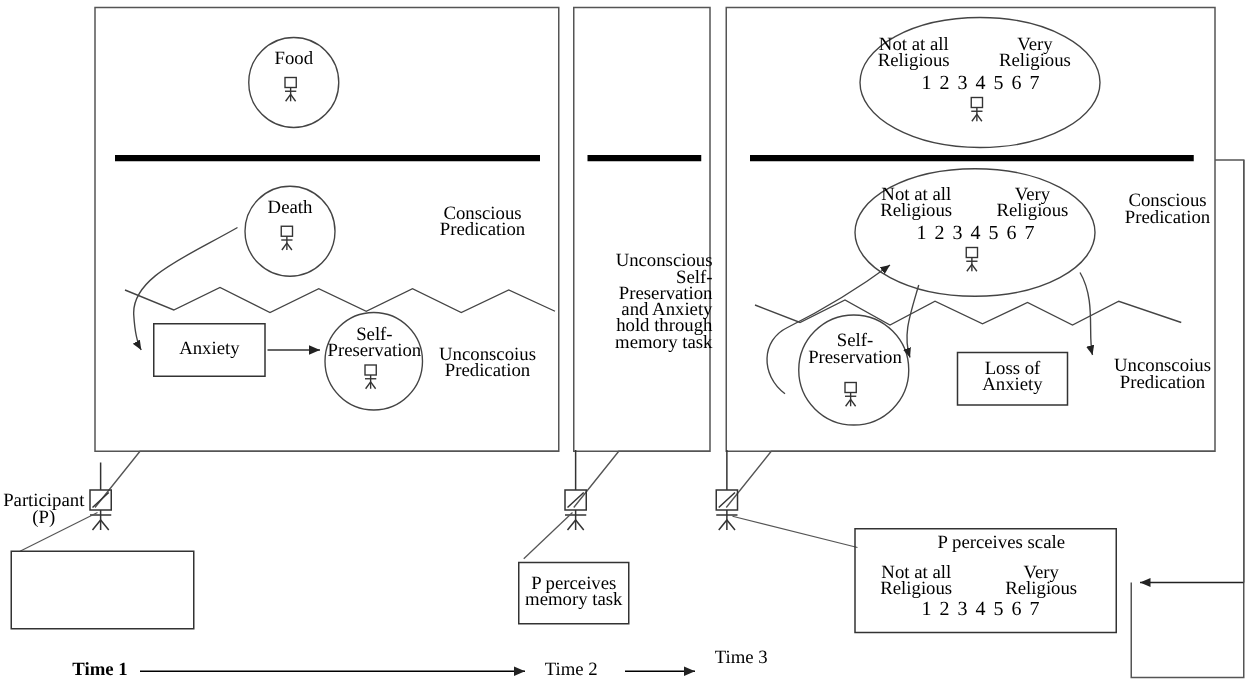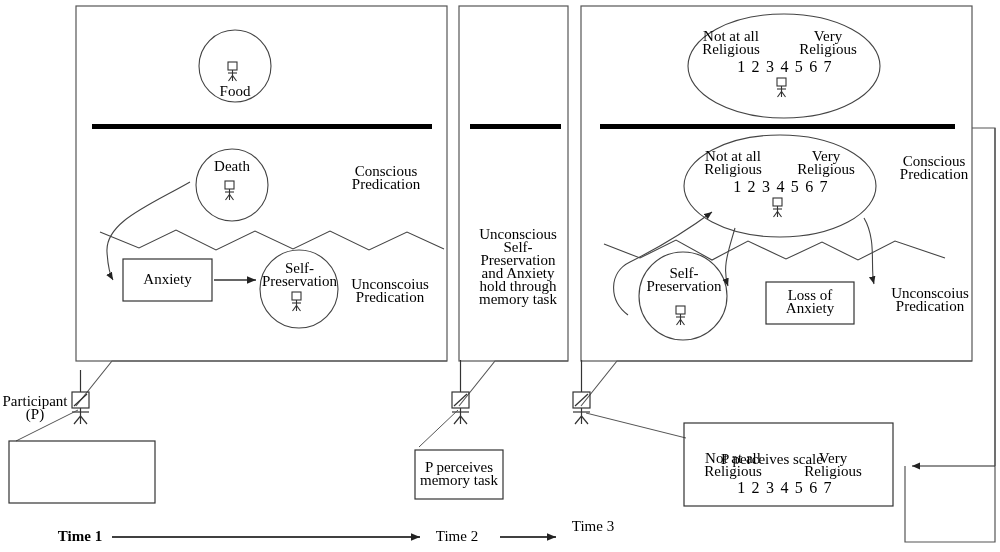--- a/index.html
+++ b/index.html
@@ -22,21 +22,21 @@
   .lbl{
     position:absolute;
     font-family:"Liberation Serif", serif;
     font-size:15px;
     line-height:13px;
     color:#000;
     text-align:center;
     white-space:pre-line;
     letter-spacing:0px;
   }
-  .lbl.left{text-align:center;margin-top:25px;}
+  .lbl.left{text-align:right;}
   .scale-nums{font-size:16px;letter-spacing:1.2px;}
 </style>
 </head>
 <body>
 
 <div id="stage">
 
   <svg id="canvas" viewBox="0 0 1000 552">
     <defs>
       <marker id="arrow" markerWidth="9" markerHeight="9" refX="7" refY="3" orient="auto">
@@ -158,21 +158,21 @@
         <path d="M0.5,19 L4.5,13.5 L8.5,19"></path>
       </g>
       <g stroke="#333" stroke-width="1.1" fill="none" transform="translate(676,306)">
         <rect x="0" y="0" width="9" height="8"></rect>
         <line x1="4.5" y1="8" x2="4.5" y2="19"></line>
         <line x1="0" y1="11" x2="9" y2="11"></line>
         <path d="M0.5,19 L4.5,13.5 L8.5,19"></path>
       </g>
     </svg>
 
-  <div class="lbl" style="left:205px;top:41px;width:60px;margin-top:44px;">Food</div>
+  <div class="lbl" style="left:205px;top:41px;width:60px;">Food</div>
   <div class="lbl" style="left:202px;top:160px;width:60px;">Death</div>
   <div class="lbl" style="left:128px;top:273px;width:79px;">Anxiety</div>
   <div class="lbl" style="left:262px;top:262px;width:75px;">Self-
 Preservation</div>
   <div class="lbl" style="left:340px;top:165px;width:92px;">Conscious
 Predication</div>
   <div class="lbl" style="left:340px;top:278px;width:100px;">Unconscoius
 Predication</div>
 
   <div class="lbl" style="left:0px;top:395px;width:70px;text-align:center;">Participant</div>

